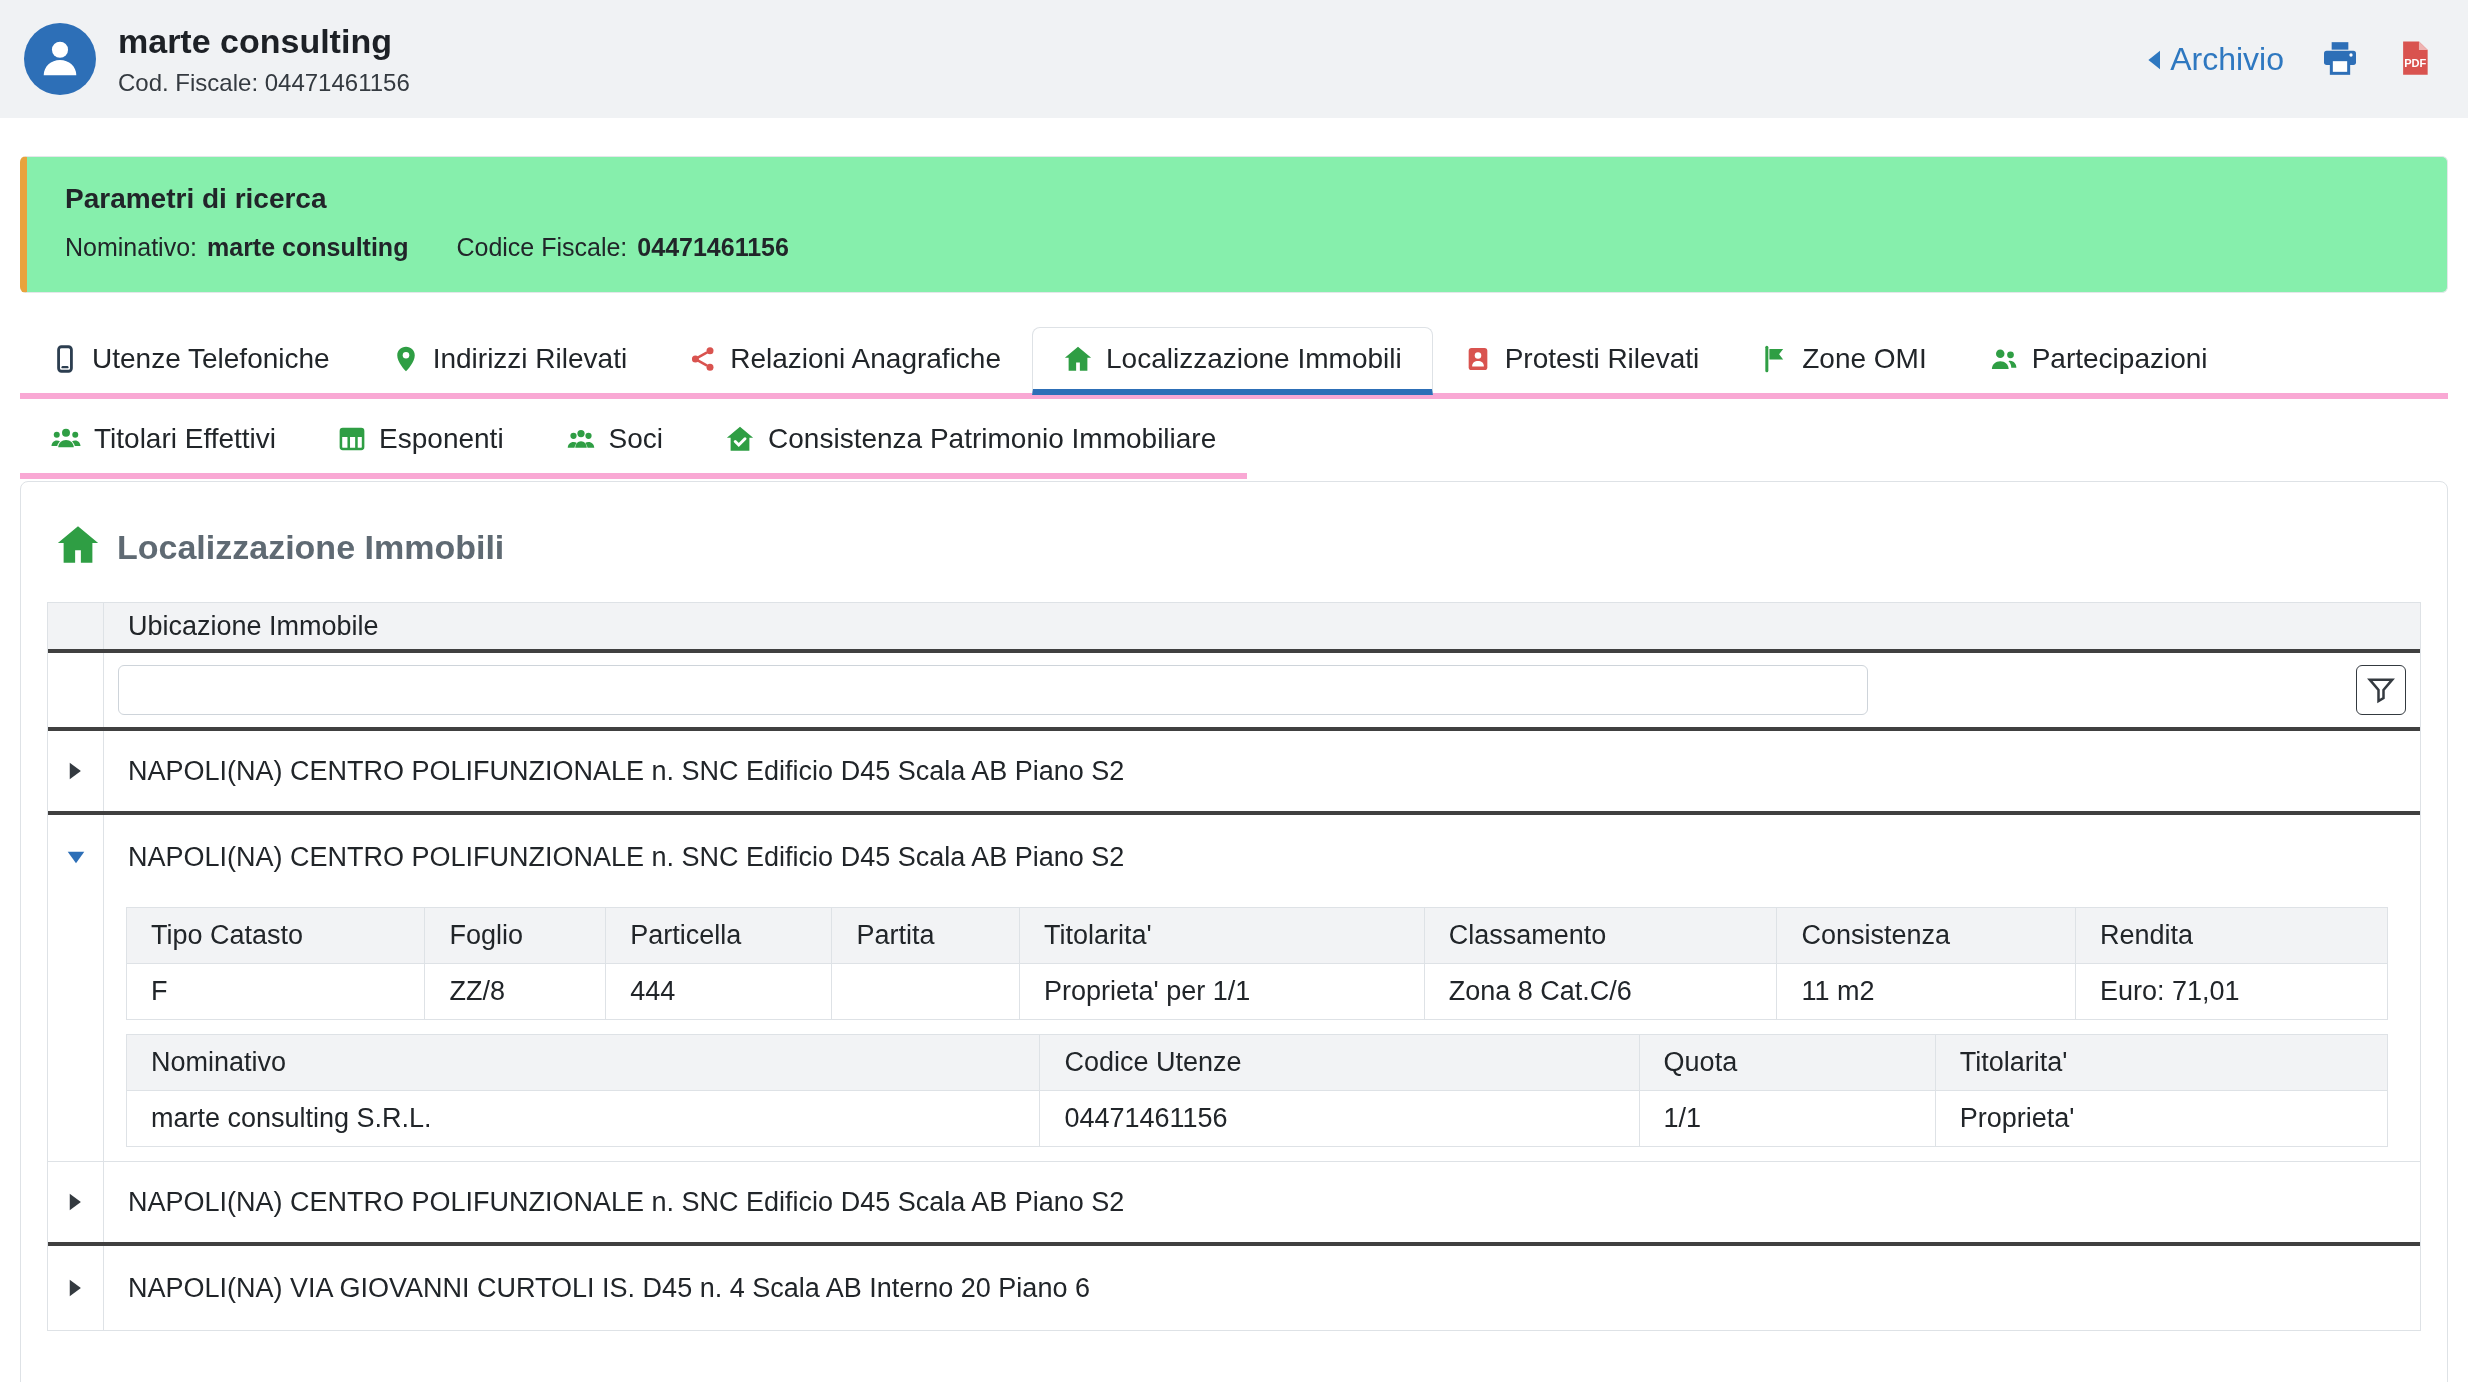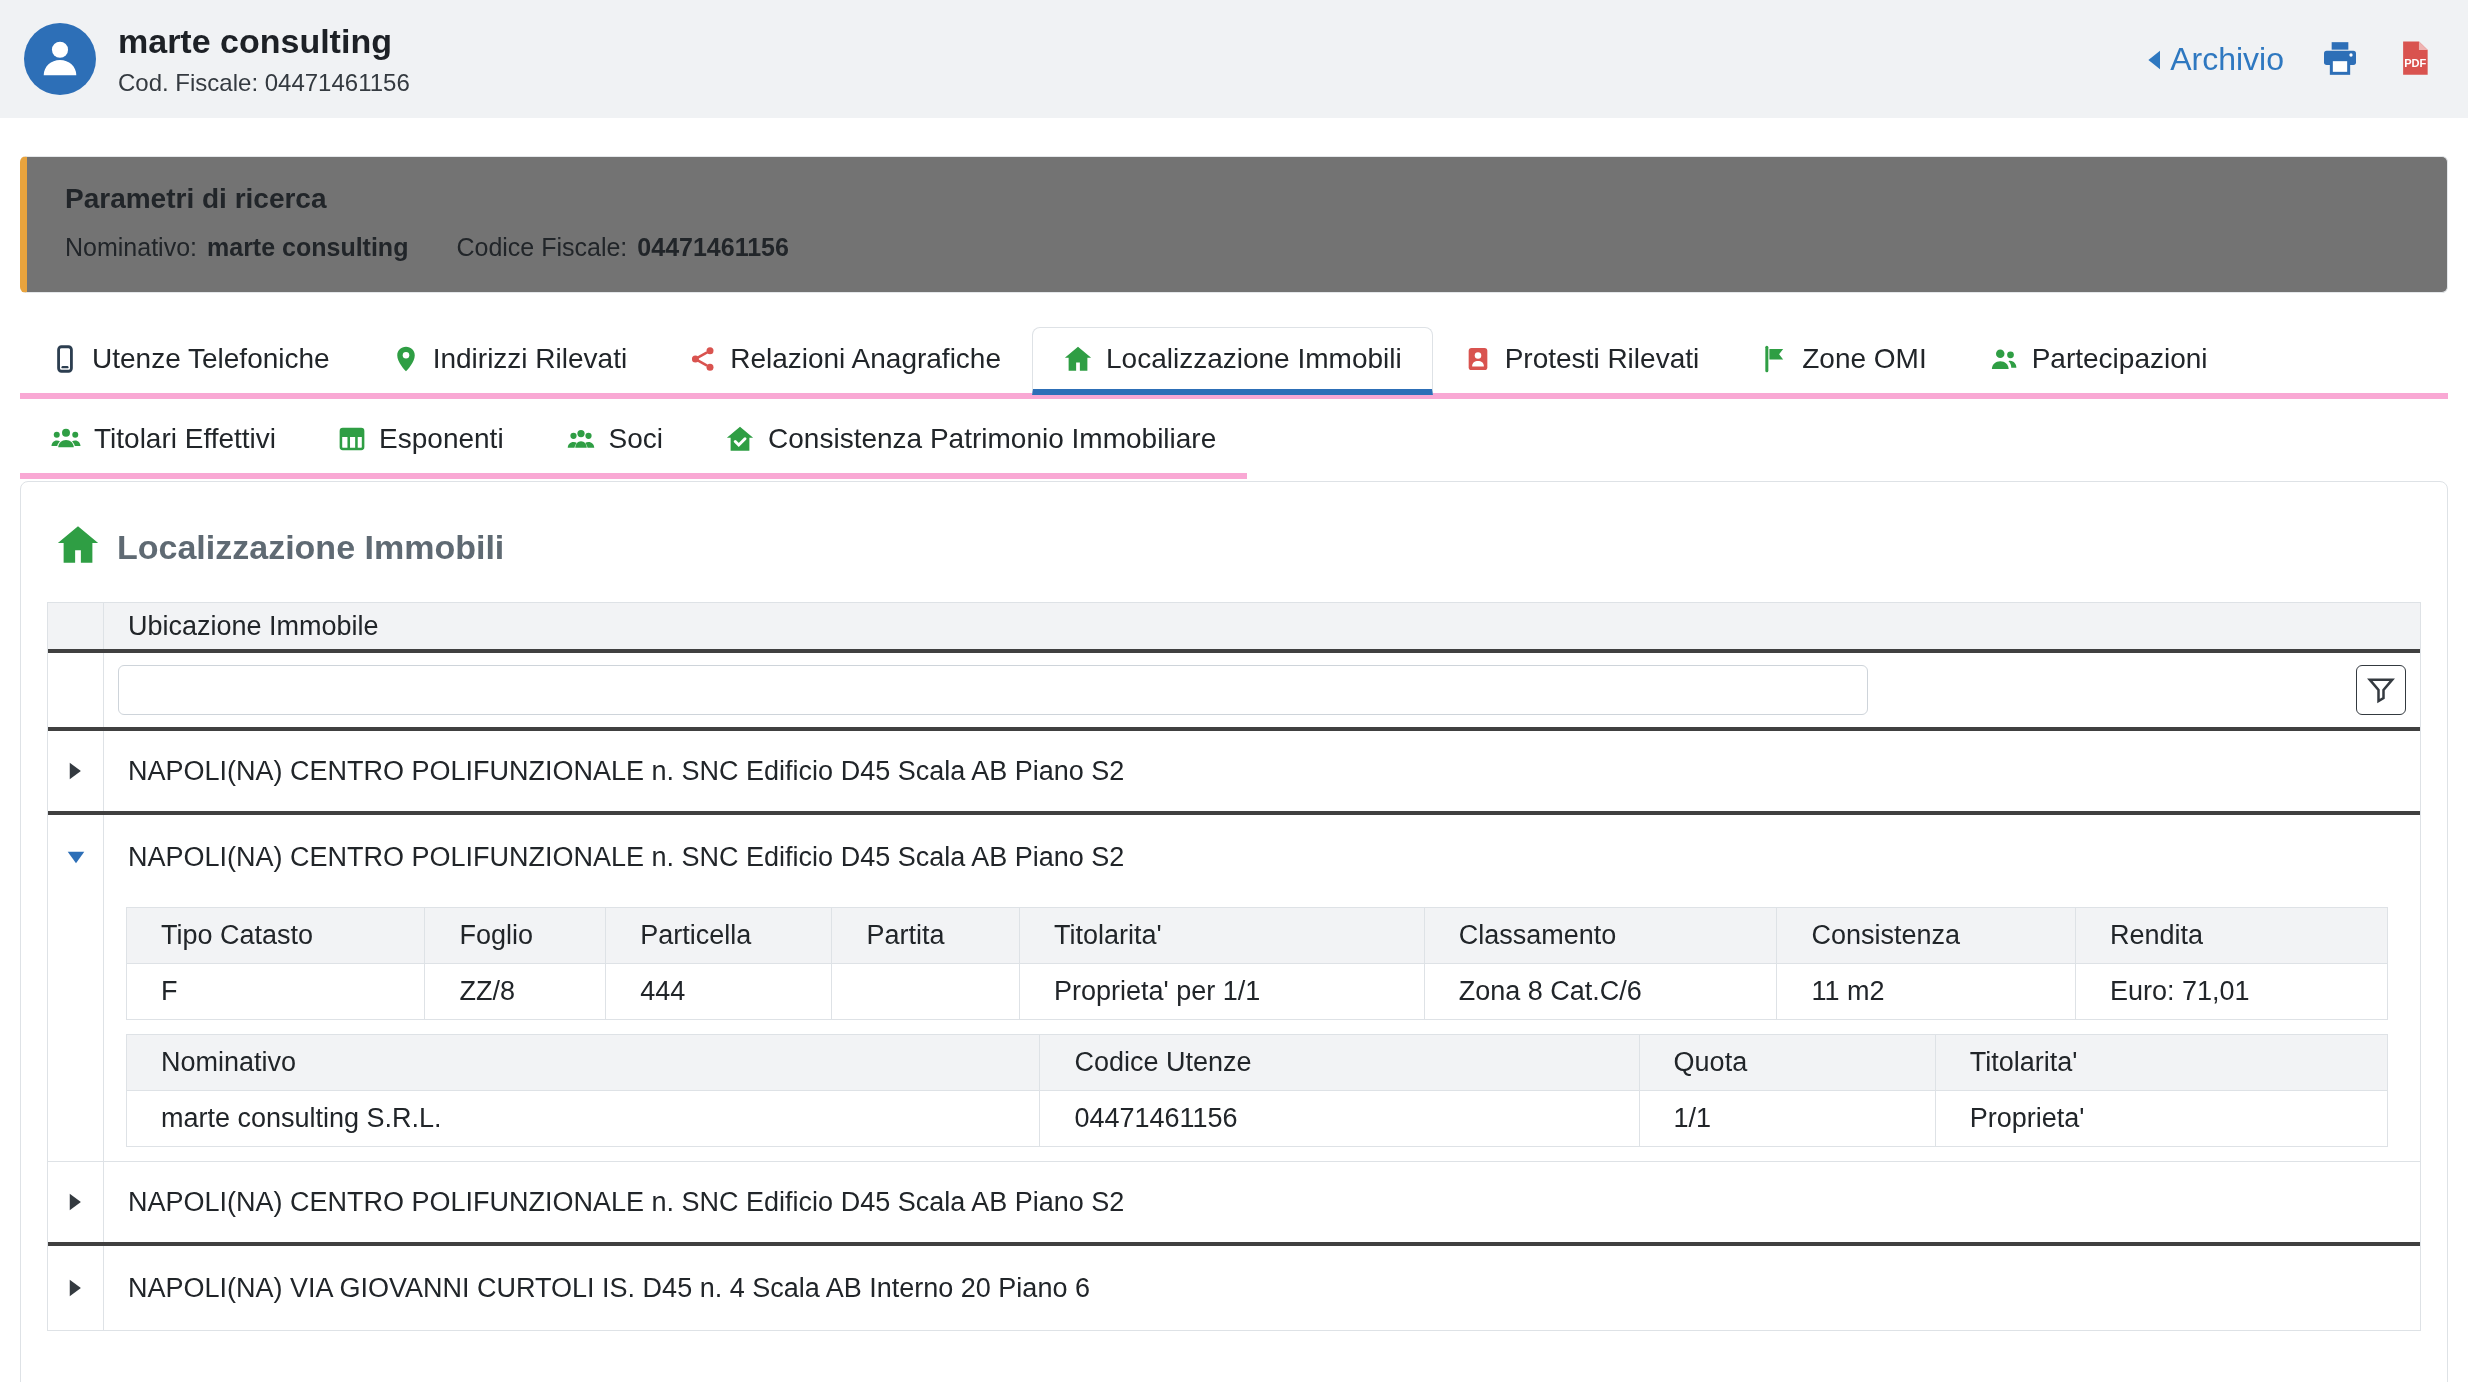--- a/index.html
+++ b/index.html
@@ -15,21 +15,21 @@
   .company-sub { font-size: 24px; margin-top: 8px; color: #343a40; }
   .header-right { display: flex; align-items: center; gap: 36px; }
   .archivio-link { display: flex; align-items: center; gap: 8px; color: #2e78c0; font-size: 32px; font-weight: 500; cursor: pointer; text-decoration: none; }
   .icon-btn { background: none; border: none; padding: 0; cursor: pointer; display: flex; align-items: center; }
   .c-blue { color: #2d6fb7; }
   .c-red { color: #d9534f; justify-content: center; }
   .c-green { color: #2f9e44; }
   .c-navy { color: #2c3e50; }
 
   
-  .param-card { margin: 38px 20px 0 20px; background: #737373; border: 1px solid #e4e7ea; border-left: 7px solid #e8a33d; border-radius: 6px; padding: 26px 38px 30px 38px; }
+  .param-card { margin: 38px 20px 0 20px; background: #86efac; border: 1px solid #e4e7ea; border-left: 7px solid #e8a33d; border-radius: 6px; padding: 26px 38px 30px 38px; }
   .param-title { font-size: 28px; font-weight: bold; }
   .param-line { display: flex; align-items: baseline; margin-top: 18px; font-size: 25px; }
   .param-label { color: #212529; }
   .param-value { font-weight: bold; margin-left: 10px; }
   .param-gap { width: 48px; }
 
   
   .tabs-row { display: flex; align-items: stretch; margin: 34px 20px 0 20px; border-bottom: 6px solid #f9a8d4; }
   .tabs-row2 { margin-top: 8px; width: fit-content; }
   .tab { display: flex; align-items: center; gap: 13px; padding: 0 30px; height: 68px; font-size: 28px; cursor: pointer; white-space: nowrap;
@@ -54,21 +54,21 @@
   .filter-input { width: 76.5%; height: 50px; border: 1px solid #ced4da; border-radius: 6px; font-size: 26px; padding: 0 16px; font-family: "Liberation Sans", sans-serif; color: #212529; outline: none; }
   .filter-btn { margin-left: auto; width: 50px; height: 50px; border: 1px solid #343a40; border-radius: 6px; background: #fff; display: flex; align-items: center; justify-content: center; cursor: pointer; }
   .caret { display: flex; align-items: center; justify-content: center; }
 
   .pt-expanded-block { border-bottom: 1px solid #dee2e6; }
   .pt-detail-wrap { display: flex; align-items: stretch; }
   .pt-arrow-col-detail { min-height: 10px; }
   .pt-detail { flex: 1; padding: 8px 32px 14px 22px; min-width: 0; }
 
   .detail-table { width: 100%; border-collapse: collapse; font-size: 27px; table-layout: fixed; }
-  .detail-table th, .detail-table td { border: 1px solid #dee2e6; padding: 12px 34px; text-align: left; font-weight: normal; overflow: hidden; white-space: nowrap; }
+  .detail-table th, .detail-table td { border: 1px solid #dee2e6; padding: 12px 24px; text-align: left; font-weight: normal; overflow: hidden; white-space: nowrap; }
   .detail-table th { background: #f2f3f5; color: #212529; }
   .detail-table-2 { margin-top: 14px; }
 </style>
 </head>
 <body>
 
 <div class="header-bar">
   <div class="header-left">
     <div class="avatar">
       <span>

